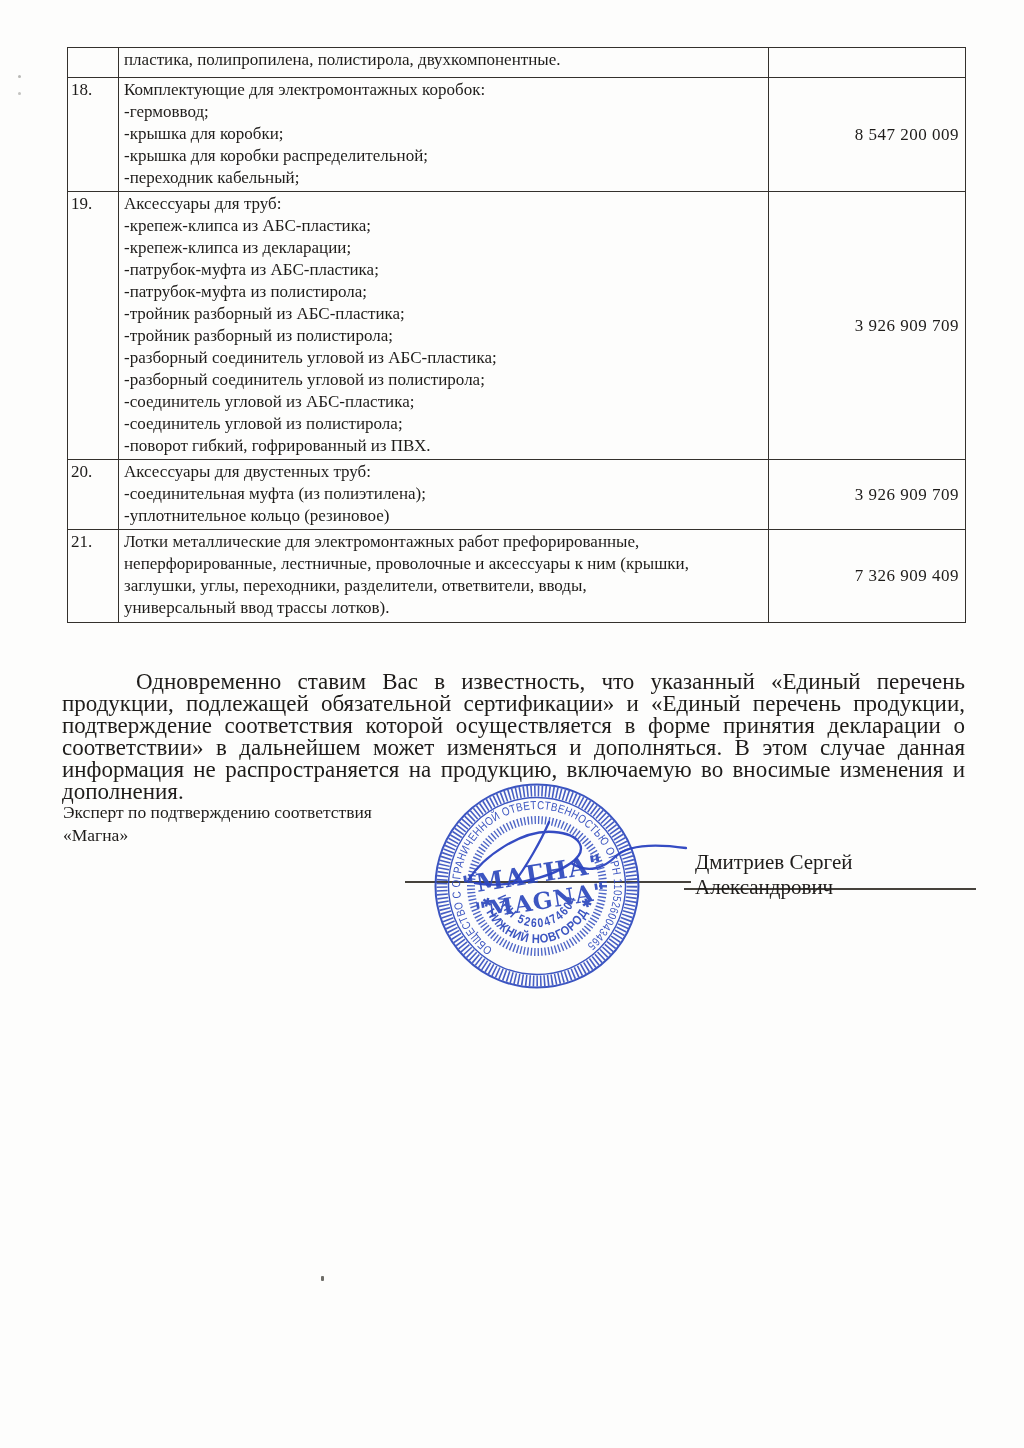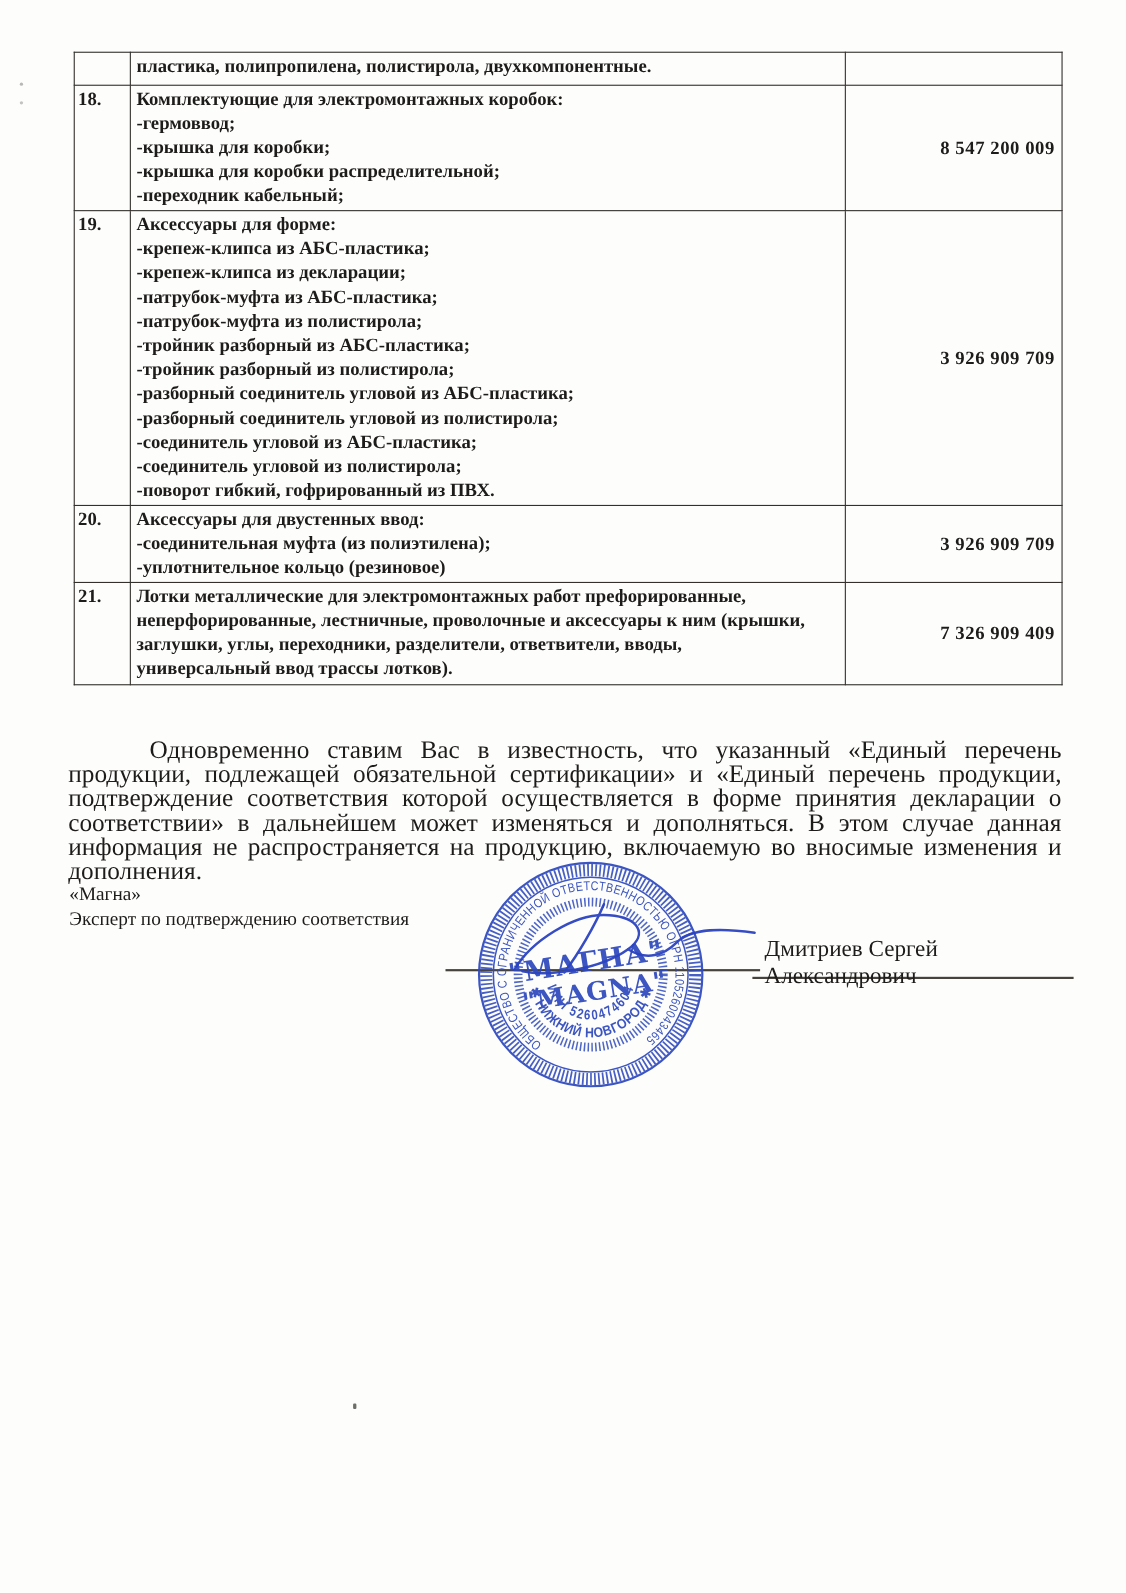--- a/index.html
+++ b/index.html
@@ -12,21 +12,21 @@
   .scan-page{position:absolute;inset:0;}
 
   
   .ptable{
     position:absolute;left:67px;top:47px;width:898px;
     border-collapse:collapse;table-layout:fixed;
     font-size:17px;line-height:22px;
   }
   .ptable td{
     border:1.6px solid #34312d;
-    vertical-align:top;padding:1px 4px 2px 5px;font-weight:bold;
+    vertical-align:top;padding:1px 4px 2px 5px;
   }
   .ptable td.cell-num{padding-left:3px;}
   .ptable td.cell-code{
     text-align:right;vertical-align:middle;padding:0 6px;
     letter-spacing:.5px;
   }
   .ptable tr:nth-child(1) td{height:26px;}
   .ptable tr:nth-child(2) td{height:106px;margin-top:37px;}
   .ptable tr:nth-child(3) td{height:262px;margin-top:27px;}
   .ptable tr:nth-child(4) td{height:59px;margin-top:32px;}
@@ -95,40 +95,40 @@
             <div class="tline">-крышка для коробки;</div>
             <div class="tline">-крышка для коробки распределительной;</div>
             <div class="tline">-переходник кабельный;</div>
           </td>
       <td class="cell-code">8 547 200 009</td>
     </tr>
 
     <tr>
       <td class="cell-num">19.</td>
       <td class="cell-text">
-            <div class="tline">Аксессуары для форме:</div>
+            <div class="tline">Аксессуары для труб:</div>
             <div class="tline">-крепеж-клипса из АБС-пластика;</div>
             <div class="tline">-крепеж-клипса из декларации;</div>
             <div class="tline">-патрубок-муфта из АБС-пластика;</div>
             <div class="tline">-патрубок-муфта из полистирола;</div>
             <div class="tline">-тройник разборный из АБС-пластика;</div>
             <div class="tline">-тройник разборный из полистирола;</div>
             <div class="tline">-разборный соединитель угловой из АБС-пластика;</div>
             <div class="tline">-разборный соединитель угловой из полистирола;</div>
             <div class="tline">-соединитель угловой из АБС-пластика;</div>
             <div class="tline">-соединитель угловой из полистирола;</div>
             <div class="tline">-поворот гибкий, гофрированный из ПВХ.</div>
           </td>
       <td class="cell-code">3 926 909 709</td>
     </tr>
 
     <tr>
       <td class="cell-num">20.</td>
       <td class="cell-text">
-            <div class="tline">Аксессуары для двустенных ввод:</div>
+            <div class="tline">Аксессуары для двустенных труб:</div>
             <div class="tline">-соединительная муфта (из полиэтилена);</div>
             <div class="tline">-уплотнительное кольцо (резиновое)</div>
           </td>
       <td class="cell-code">3 926 909 709</td>
     </tr>
 
     <tr>
       <td class="cell-num">21.</td>
       <td class="cell-text">
             <div class="tline">Лотки металлические для электромонтажных работ префорированные,</div>
@@ -137,22 +137,22 @@
             <div class="tline">универсальный ввод трассы лотков).</div>
           </td>
       <td class="cell-code">7 326 909 409</td>
     </tr>
   </tbody>
   </table>
 
   <p class="notice">Одновременно ставим Вас в известность, что указанный «Единый перечень продукции, подлежащей обязательной сертификации» и «Единый перечень продукции, подтверждение соответствия которой осуществляется в форме принятия декларации о соответствии» в дальнейшем может изменяться и дополняться. В этом случае данная информация не распространяется на продукцию, включаемую во вносимые изменения и дополнения.</p>
 
   <div class="expert">
+    <div>Эксперт по подтверждению соответствия</div>
     <div>«Магна»</div>
-    <div>Эксперт по подтверждению соответствия</div>
   </div>
 
   <div class="sig-line-left"></div>
   <div class="sig-line-right"></div>
   <div class="expert-name">Дмитриев Сергей Александрович</div>
 
   <div class="stamp-wrap">
     <svg viewBox="0 0 214 214" width="214" height="214">
       <g fill="none" stroke="#2e49bd">
         <circle cx="107" cy="107" r="101.5" stroke-width="2"></circle>

